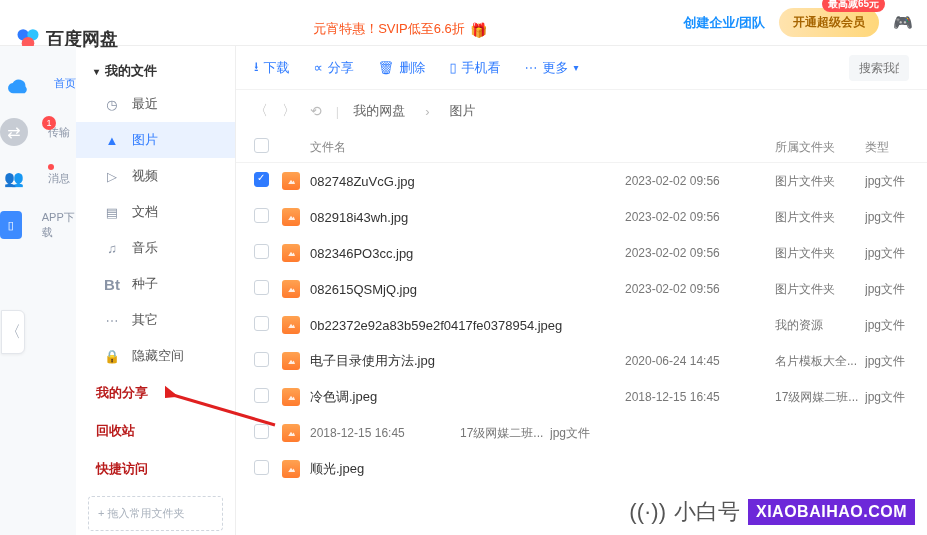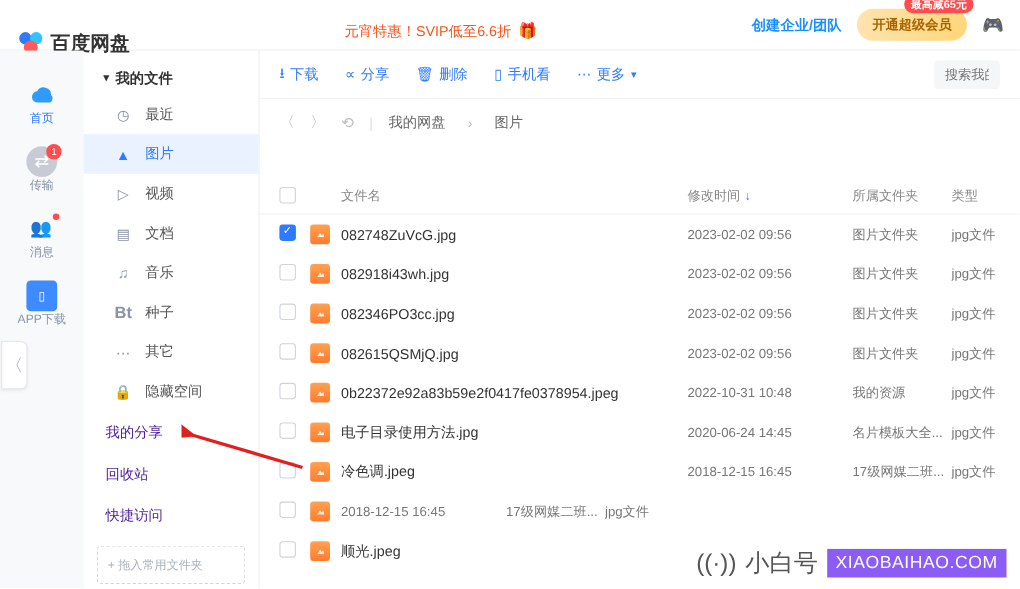--- a/index.html
+++ b/index.html
@@ -1,77 +1,77 @@
 <!DOCTYPE html>
 <html><head>
 <meta charset="utf-8">
 <style>
 * { margin:0; padding:0; box-sizing:border-box; font-family:"Microsoft YaHei","PingFang SC",sans-serif; }
 body { width:927px; height:535px; overflow:hidden; background:#fff; position:relative; }
 .topbar { height:46px; display:flex; align-items:center; padding:0 14px; border-bottom:1px solid #eee; }
 .logo-area { display:flex; align-items:center; gap:4px;margin-top:33px; }
 .logo-icon { width:28px; height:28px; }
 .logo-text { font-size:18px; font-weight:600; color:#333; }
-.top-center { flex:1; display:flex; justify-content:center; align-items:flex-start; gap:6px;margin-top:12px; }
+.top-center { flex:1; display:flex; justify-content:center; align-items:flex-end; gap:6px;margin-top:12px; }
 .promo { color:#fa541c; font-size:13px; }
 .gift-icon { font-size:14px; }
 .top-right { display:flex; align-items:center; gap:14px; }
 .create-link { color:#1890ff; font-size:13px; font-weight:600; }
 .vip-pill { position:relative; background:linear-gradient(90deg,#ffe3ae,#ffd77a); color:#a66400; font-size:12px; font-weight:600; padding:6px 14px; border-radius:16px; }
 .vip-badge { position:absolute; top:-12px; right:-6px; background:#ff4d4f; color:#fff; font-size:10px; padding:1px 6px; border-radius:8px; }
 .game-icon { font-size:16px; }
 .main { display:flex; height:calc(100% - 46px); }
 .sidenav { width:76px; background:#f7f9fb; display:flex; flex-direction:column; align-items:center; padding-top:14px; gap:6px; }
-.nav-item { display:flex; flex-direction:column; align-items:center; gap:0; padding:6px 0; width:100%; position:relative; cursor:pointer; }
+.nav-item { display:flex; flex-direction:row; align-items:center; gap:20px; padding:6px 0; width:100%; position:relative; cursor:pointer; }
 .nav-icon { width:28px; height:28px; display:flex; align-items:center; justify-content:center; border-radius:6px; font-size:16px; color:#9aa4b2; }
 .nav-item.active .nav-label { color:#2f7bff; }
 .nav-label { font-size:11px; color:#8a94a6; }
 .nav-dot { position:absolute; top:4px; right:20px; width:14px; height:14px; background:#ff4d4f; color:#fff; font-size:9px; border-radius:50%; display:flex; align-items:center; justify-content:center; }
 .nav-red { position:absolute; top:6px; right:22px; width:6px; height:6px; background:#ff4d4f; border-radius:50%; }
 .cloud-big { width:34px; height:34px; }
 .sidebar2 { width:160px; border-right:1px solid #eee; padding:10px 0; position:relative; }
 .tree-header { display:flex; align-items:center; gap:6px; padding:6px 18px; font-size:13px; font-weight:600; color:#333; cursor:pointer; }
 .tree-item { display:flex; align-items:center; gap:12px; padding:9px 20px 9px 28px; font-size:13px; color:#555; cursor:pointer; }
 .tree-item.selected { color:#2f7bff; background:#eaf2ff; }
 .tree-icon { width:16px; font-size:13px; color:#8a94a6; text-align:center; }
 .tree-item.selected .tree-icon { color:#2f7bff; }
 .bt-icon { font-size:15px; font-weight:700; }
-.section-item { padding:10px 20px; font-size:13px; font-weight:400; color:#4c1d95; cursor:pointer; }
+.section-item { padding:10px 20px; font-size:13px; font-weight:700; color:#b91c1c; cursor:pointer; }
 .drop-target { margin:8px 12px; border:1px dashed #d0d6de; color:#aab2bd; font-size:11px; padding:9px; text-align:left; border-radius:4px; }
 .content { flex:1; display:flex; flex-direction:column; min-width:0; }
 .toolbar { height:44px; display:flex; align-items:center; padding:0 18px; gap:24px; border-bottom:1px solid #f2f2f2; }
 .tool { display:flex; align-items:center; gap:5px; font-size:13px; color:#2f7bff; cursor:pointer; }
 .search-wrap { margin-left:auto; }
 .search-input { border:none; background:#f4f6f8; padding:6px 10px; font-size:12px; width:60px; color:#888; border-radius:4px; }
 .nav-row { height:42px; display:flex; align-items:center; padding:0 18px; gap:14px; font-size:13px; color:#666; }
 .nav-btn { color:#bdbdbd; cursor:pointer; font-size:14px; }
 .divider { color:#ddd; }
 .chev { color:#bbb; margin:0 6px; }
-.table-head { display:flex; align-items:flex-start; padding:6px 18px; font-size:12px; color:#888; border-bottom:1px solid #f2f2f2;margin-top:32px; }
+.table-head { display:flex; align-items:center; padding:6px 18px; font-size:12px; color:#888; border-bottom:1px solid #f2f2f2; }
 .col-check { width:28px; }
 .col-icon { width:28px; }
 .col-name { flex:1; }
 .col-time { width:150px; display:flex; align-items:center; gap:4px; }
 .col-folder { width:90px; }
 .col-type { width:44px; }
 .sort-arrow { color:#2f7bff; font-size:11px; }
 .file-list { overflow-y:auto; }
 .row { display:flex; align-items:center; padding:9px 18px; font-size:13px; color:#333; }
 .chk { width:15px; height:15px; border:1px solid #cdd4dc; border-radius:3px; display:inline-block; }
 .chk.on { background:#2f7bff; border-color:#2f7bff; position:relative; }
 .chk.on::after { content:"✓"; color:#fff; font-size:10px; position:absolute; top:-1px; left:2px; }
 .file-icon { width:18px; height:18px; background:linear-gradient(#ffa251,#ff7b2e); border-radius:3px; display:flex; align-items:center; justify-content:center; }
 .file-icon::after { content:""; width:8px; height:6px; background:#fff; opacity:.85; clip-path:polygon(15% 100%,50% 30%,70% 65%,85% 40%,100% 100%,0 100%); }
 .col-time-cell { width:150px; color:#777; font-size:12px; }
 .col-folder-cell { width:90px; color:#777; font-size:12px; white-space:nowrap; overflow:hidden; text-overflow:ellipsis; }
 .col-type-cell { width:44px; color:#777; font-size:12px; white-space:nowrap; overflow:hidden; }
 .arrow-annot { position:absolute; pointer-events:none; }
 .watermark { position:absolute; right:12px; bottom:8px; display:flex; align-items:center; gap:8px; pointer-events:none; }
 .wm-text { font-size:22px; color:#555; }
-.wm-box { background:#8b5cf6; color:#fff; font-size:16px; font-weight:400; padding:4px 8px; letter-spacing:.5px; }
+.wm-box { background:#6d28d9; color:#fff; font-size:16px; font-weight:700; padding:4px 8px; letter-spacing:.5px; }
 .slide-handle { position:absolute; left:1px; top:310px; width:24px; height:44px; background:#fff; border:1px solid #e3e6eb; border-radius:0 6px 6px 0; display:flex; align-items:center; justify-content:center; color:#9aa4b2; box-shadow:0 1px 3px rgba(0,0,0,.06); }
 </style>
 </head>
 <body>
 
 <div class="topbar">
   <div class="logo-area">
     <svg class="logo-icon" viewBox="0 0 40 40">
         <circle cx="13" cy="14" r="8" fill="#2f7bff"></circle>
         <circle cx="27" cy="14" r="8" fill="#2fc3ff"></circle>
@@ -191,24 +191,20 @@
       <span class="nav-btn">⟲</span>
       <span class="divider">|</span>
       <span>我的网盘</span>
       <span class="chev">›</span>
       <span>图片</span>
     </div>
     <div class="table-head">
       <span class="col-check"><span class="chk"></span></span>
       <span class="col-icon"></span>
       <span class="col-name">文件名</span>
-      <span class="col-time">
-          <span>修改时间</span>
-          <span class="sort-arrow">↓</span>
-        </span>
       <span class="col-folder">所属文件夹</span>
       <span class="col-type">类型</span>
     </div>
     <div class="file-list" id="file-list">
         <div class="row">
           <span class="col-check"><span class="chk on"></span></span>
           <span class="col-icon">
             <span class="file-icon"></span>
           </span>
           <span class="col-name">082748ZuVcG.jpg</span>
@@ -245,21 +241,20 @@
           <span class="col-time-cell">2023-02-02 09:56</span>
           <span class="col-folder-cell">图片文件夹</span>
           <span class="col-type-cell">jpg文件</span>
         </div>
         <div class="row">
           <span class="col-check"><span class="chk"></span></span>
           <span class="col-icon">
             <span class="file-icon"></span>
           </span>
           <span class="col-name">0b22372e92a83b59e2f0417fe0378954.jpeg</span>
-          <span class="col-time-cell">2022-10-31 10:48</span>
           <span class="col-folder-cell">我的资源</span>
           <span class="col-type-cell">jpg文件</span>
         </div>
         <div class="row">
           <span class="col-check"><span class="chk"></span></span>
           <span class="col-icon">
             <span class="file-icon"></span>
           </span>
           <span class="col-name">电子目录使用方法.jpg</span>
           <span class="col-time-cell">2020-06-24 14:45</span>

